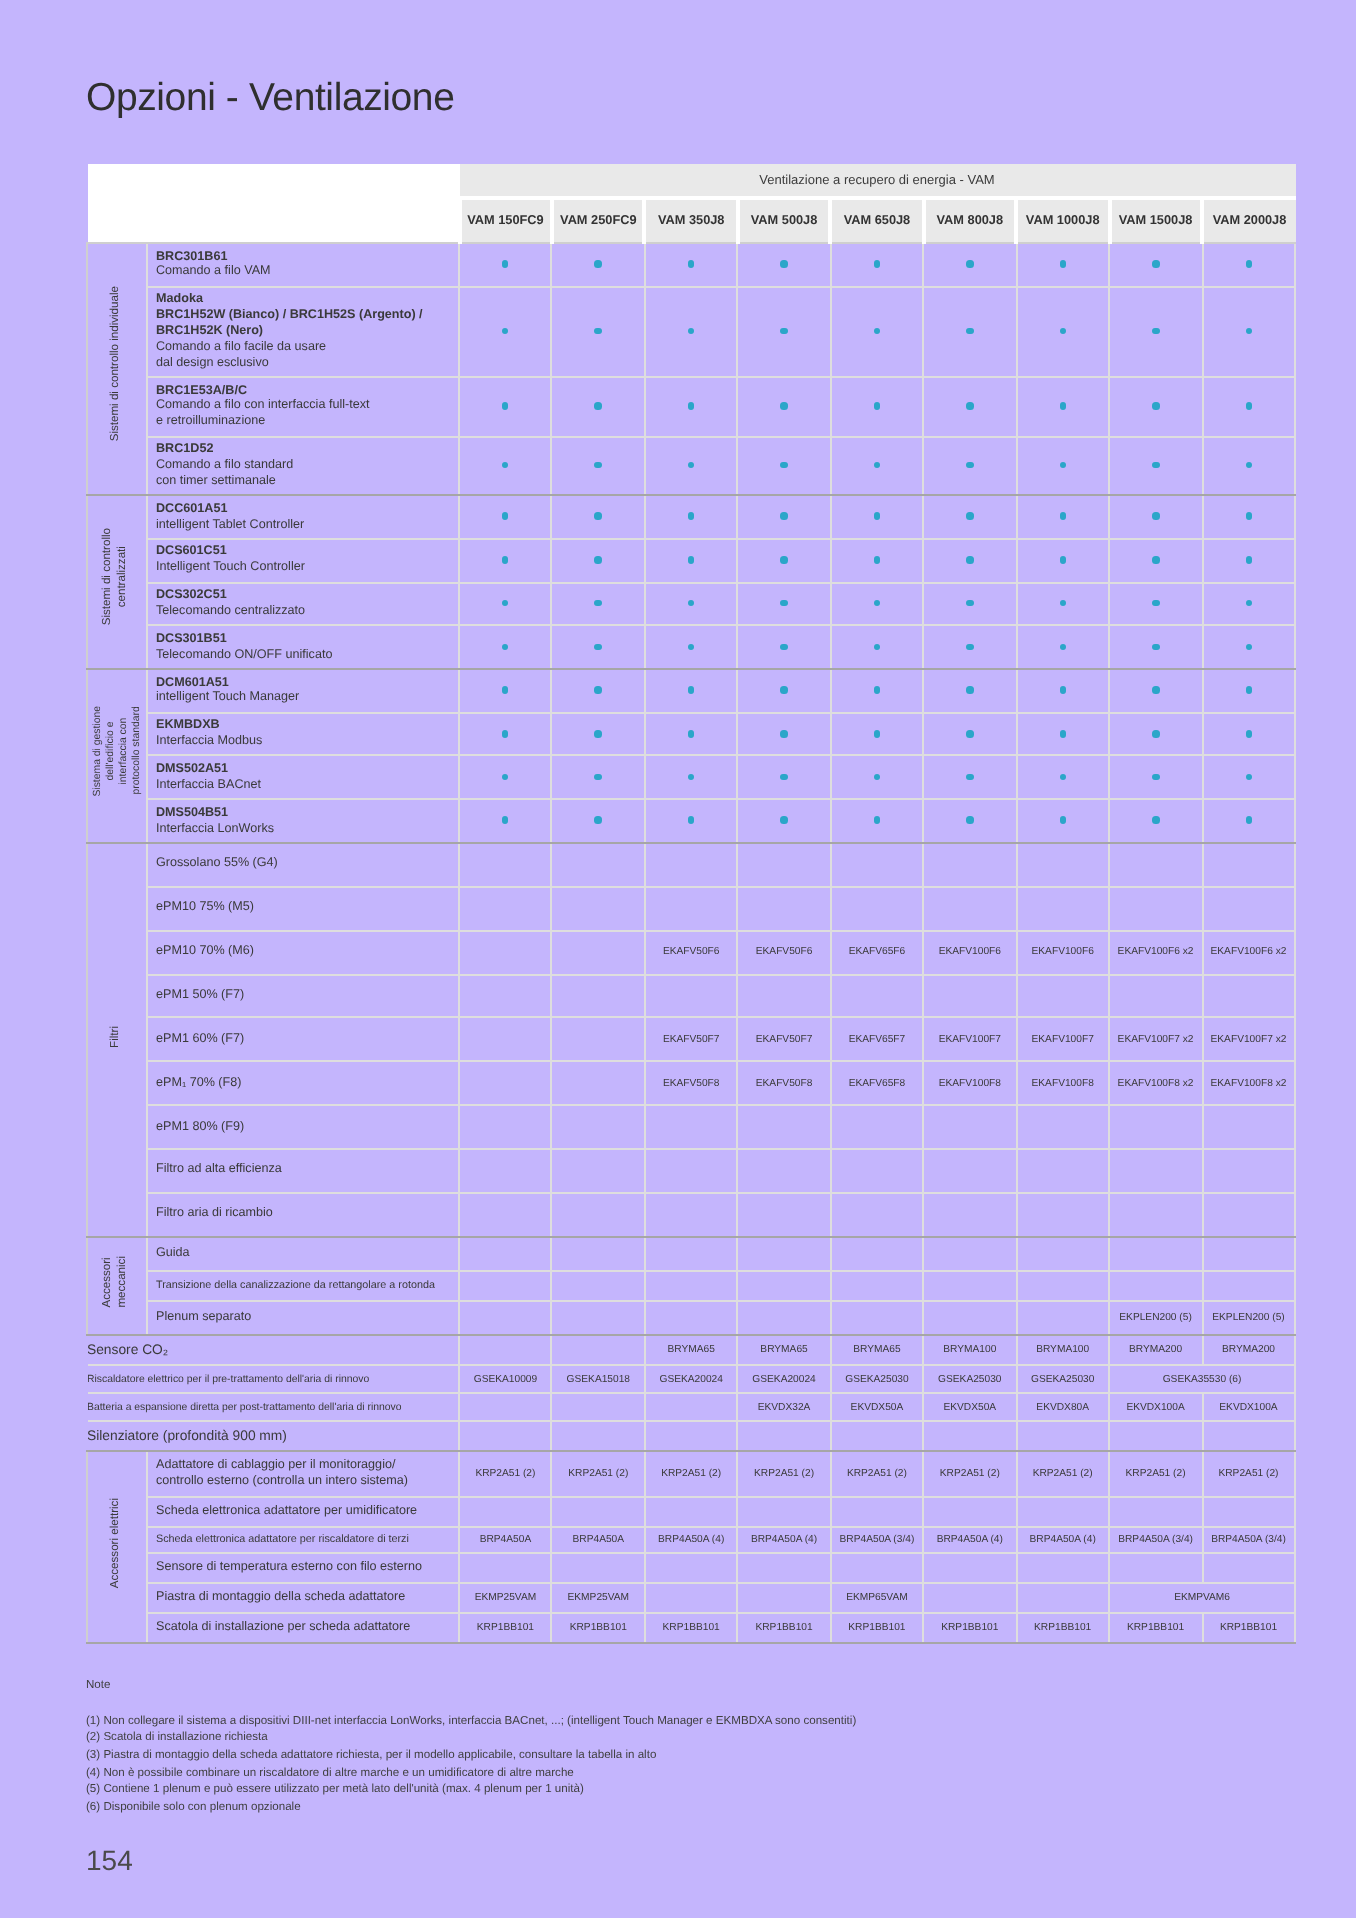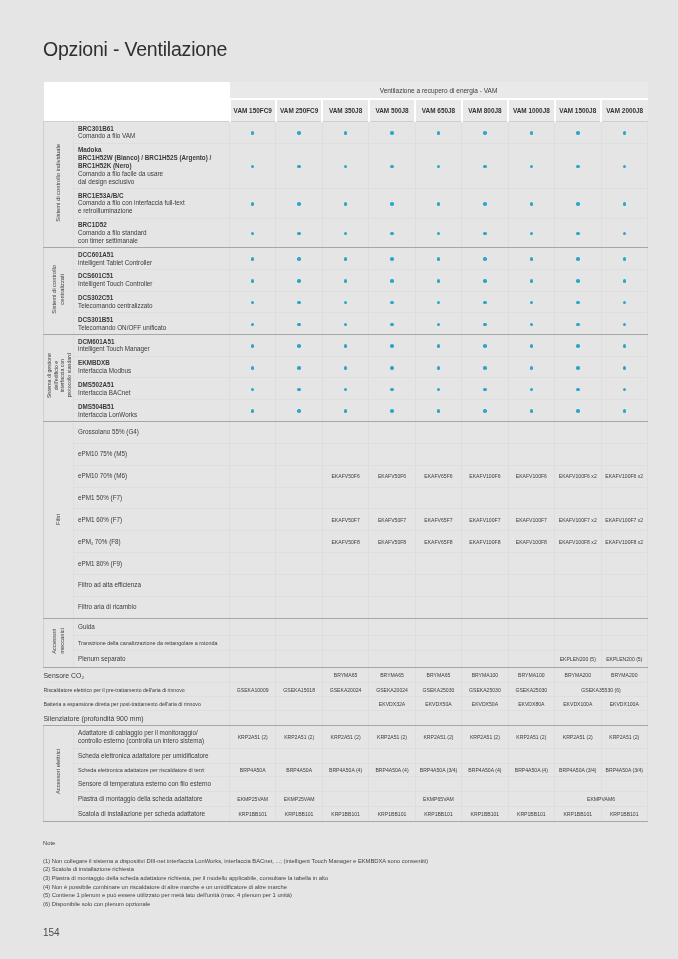--- a/index.html
+++ b/index.html
@@ -1,19 +1,19 @@
 <!DOCTYPE html>
 <html style="--dot: #2ba6c9;"><head>
 <meta charset="utf-8">
 <style>
   :root{ --dot:#2ba6c9; --txt:#3a3a3a; --bl:#dedede; --bd:#a6a6a6; --hbg:#e9e9e9; }
   *{box-sizing:border-box;}
   html,body{margin:0;padding:0;background:#fff;}
   .page{
-    width:678px;height:959px;position:relative;background:#e5e5e5;overflow:hidden;
+    width:678px;height:959px;position:relative;background:#c4b5fd;overflow:hidden;
     font-family:"Liberation Sans","DejaVu Sans",sans-serif;color:var(--txt);
     padding:38px 30px 0 43px;
   }
   .title{font-size:19.5px;font-weight:400;color:#2f2f2f;margin:0 0 21px 0;letter-spacing:-0.2px;}
   table{width:100%;border-collapse:collapse;table-layout:fixed;}
   td,th{margin:0;}
   .nohead{background:#fff;border:none;}
   .band{
     background:var(--hbg);font-size:6.5px;font-weight:400;text-align:center;
     padding:4.5px 0;border-bottom:2px solid #fff;color:#3c3c3c;
@@ -50,21 +50,21 @@
   tbody.sec2 .vtext{font-size:5.2px;line-height:1.25;}
   tr.sec-end td{border-bottom:1px solid var(--bd);}
   .dot{display:inline-block;width:3.5px;height:3.5px;border-radius:50%;background:var(--dot);vertical-align:middle;}
   
   tbody.sec3 td.label{padding-top:6.5px;padding-bottom:6.5px;}
   tbody.sec4 td.label{padding-top:4px;padding-bottom:4px;}
   tbody.sec6 td.label{padding-top:3px;padding-bottom:3px;}
   .notes{margin-top:17px;font-size:5.8px;color:#3f3f3f;line-height:1.5;}
   .notes-heading{margin-bottom:9px;}
   .note-item{white-space:nowrap;overflow:hidden;}
-  .page-number{position:absolute;left:43px;bottom:21px;font-size:10px;color:#4a4a4a;}
+  .page-number{position:absolute;left:43px;bottom:21px;font-size:14px;color:#4a4a4a;}
 </style>
 </head>
 <body>
 
 <div class="page">
   <h1 class="title">Opzioni - Ventilazione</h1>
 
   <table id="options-table">
     <colgroup id="cols">
         <col style="width: 30px;">

